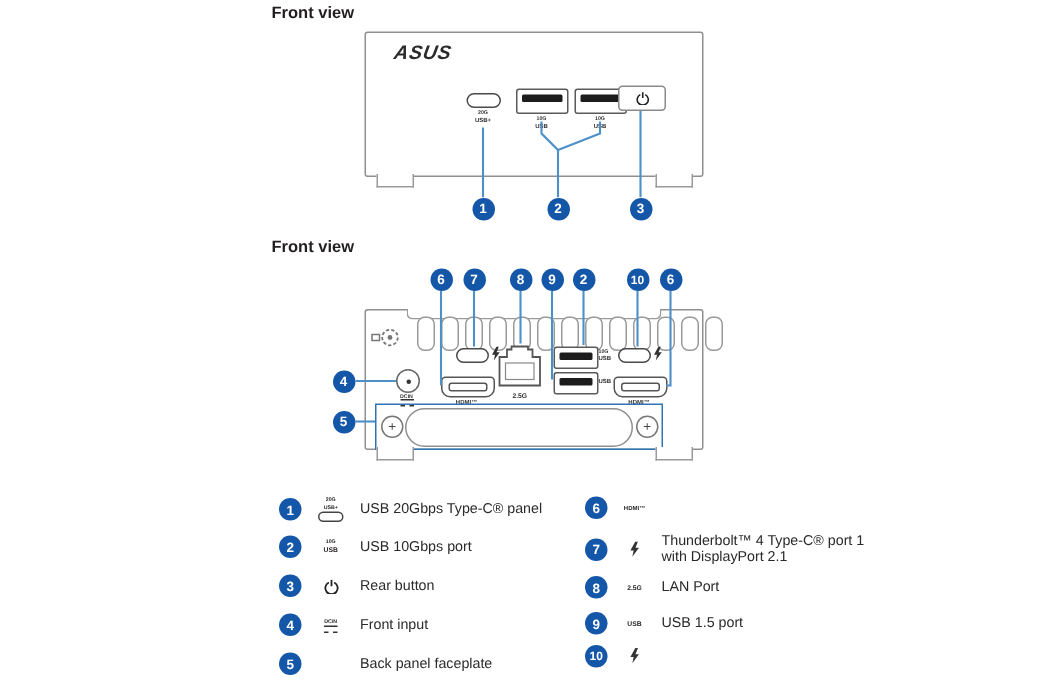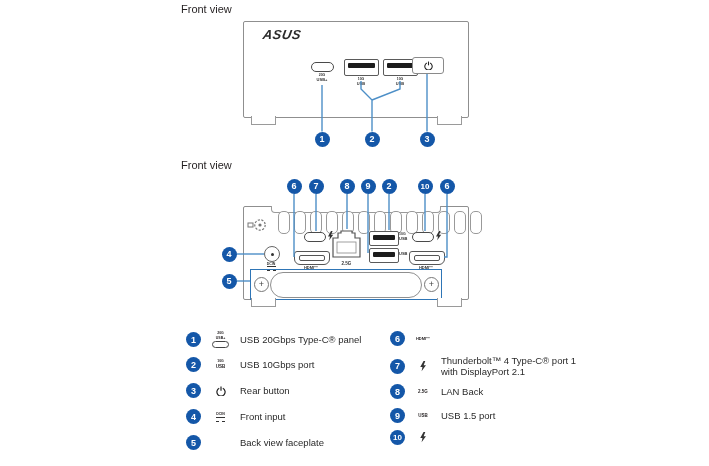--- a/index.html
+++ b/index.html
@@ -1,19 +1,19 @@
 <!DOCTYPE html>
 <html><head>
 <meta charset="utf-8">
 <style>
   html,body{margin:0;padding:0;background:#fff;}
   .canvas{position:relative;width:709px;height:466px;background:#fff;overflow:hidden;
           font-family:"Liberation Sans",sans-serif;color:#231f20;}
   .abs{position:absolute;}
-  .heading{position:absolute;font-size:11px;font-weight:normal;color:#231f20;}
+  .heading{position:absolute;font-size:11px;font-weight:bold;color:#231f20;}
   .device{position:absolute;border:1px solid #8f8f8f;border-radius:2px;background:#fff;}
   .foot{position:absolute;width:23px;height:8px;border:1px solid #9a9a9a;border-top:none;background:#fff;}
   .logo{position:absolute;font-size:13px;font-weight:bold;font-style:italic;letter-spacing:.5px;
         transform:skewX(-10deg);color:#2b2b2b;}
   .badge{width:15px;height:15px;border-radius:50%;background:#1457a8;color:#fff;font-size:9px;
          font-weight:bold;display:flex;align-items:center;justify-content:center;flex:0 0 15px;}
   .co{position:absolute;width:15px;height:15px;border-radius:50%;background:#1457a8;color:#fff;
       font-size:9px;font-weight:bold;display:flex;align-items:center;justify-content:center;}
   .usbc{position:absolute;border:1.5px solid #4a4a4a;border-radius:99px;background:#fff;}
   .usba{position:absolute;border:1px solid #5a5a5a;border-radius:2px;background:#fff;}
@@ -245,21 +245,21 @@
     <span class="lg-icon">
       <span class="t35">DCIN</span>
       <span class="dc-sym"></span>
     </span>
     <span class="lg-label">Front input</span>
   </div>
 
   <div class="lg-item" style="left:186px;top:435px;">
     <span class="badge">5</span>
     <span class="lg-icon"></span>
-    <span class="lg-label">Back view faceplate</span>
+    <span class="lg-label">Back panel faceplate</span>
   </div>
 
   <div class="lg-item rt" style="left:390px;top:331px;">
     <span class="badge">6</span>
     <span class="lg-icon">
       <span class="t4">HDMI™</span>
     </span>
   </div>
 
   <div class="lg-item rt" style="left:390px;top:355px;">
@@ -270,21 +270,21 @@
         </svg>
     </span>
     <span class="lg-label">Thunderbolt™ 4 Type-C® port 1 with DisplayPort 2.1</span>
   </div>
 
   <div class="lg-item rt" style="left:390px;top:384px;">
     <span class="badge">8</span>
     <span class="lg-icon">
       <span class="t45">2.5G</span>
     </span>
-    <span class="lg-label">LAN Back</span>
+    <span class="lg-label">LAN Port</span>
   </div>
 
   <div class="lg-item rt" style="left:390px;top:408px;">
     <span class="badge">9</span>
     <span class="lg-icon">
       <span class="t45">USB</span>
     </span>
     <span class="lg-label">USB 1.5 port</span>
   </div>
 

